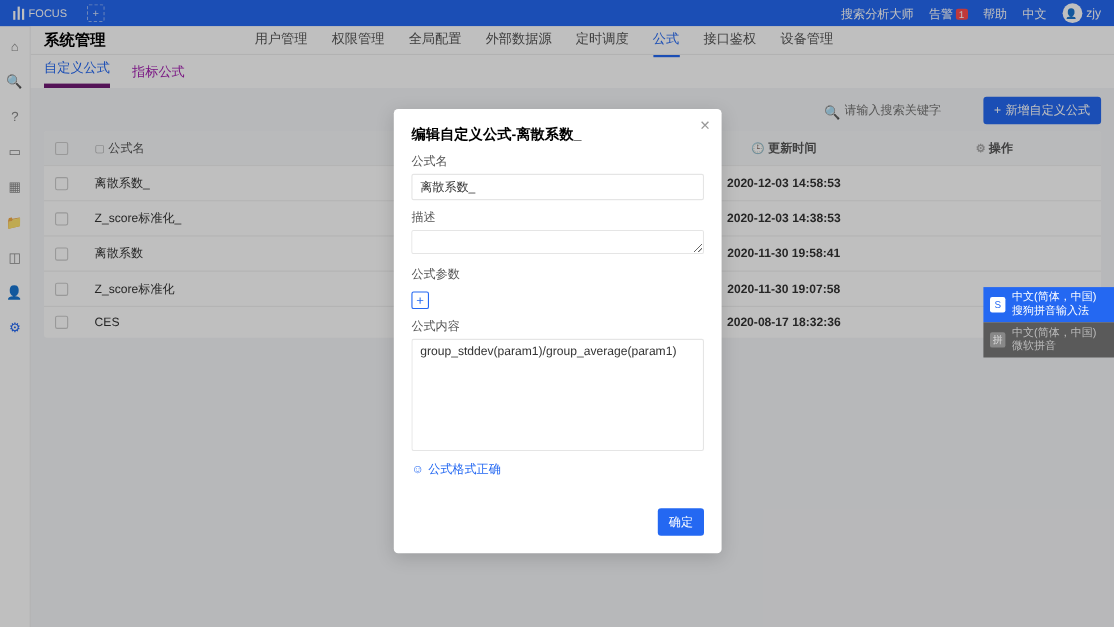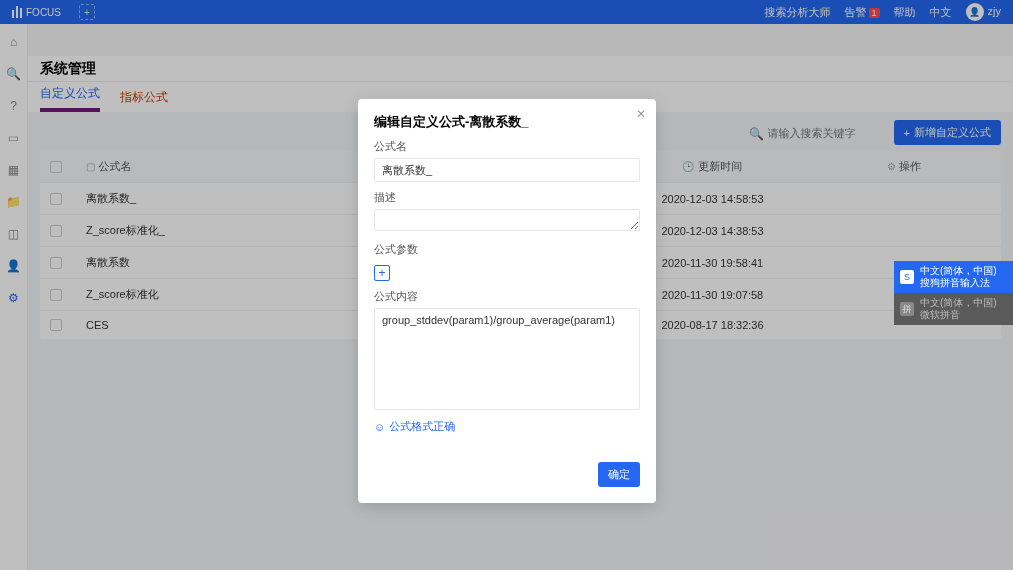--- a/index.html
+++ b/index.html
@@ -12,45 +12,45 @@
     .logo-bars span:nth-child(1){height:8px}.logo-bars span:nth-child(2){height:12px}.logo-bars span:nth-child(3){height:10px}
     .top-plus { margin-left: 18px; width: 16px; height: 16px; border: 1px dashed rgba(255,255,255,0.5); display: flex; align-items: center; justify-content: center; border-radius: 2px; font-size: 10px; color: rgba(255,255,255,0.8); }
     .top-right { margin-left: auto; display: flex; align-items: center; gap: 14px; font-size: 11px; }
     .badge { background: #ff4d4f; color: #fff; border-radius: 2px; padding: 0 3px; font-size: 9px; margin-left: 2px; }
     .avatar { width: 18px; height: 18px; border-radius: 50%; background: #fff; color: #2468f2; display: inline-flex; align-items: center; justify-content: center; font-size: 9px; margin-right: 4px; }
     
     .sidebar { position: absolute; left: 0; top: 24px; bottom: 0; width: 28px; background: #fff; display: flex; flex-direction: column; align-items: center; padding-top: 10px; gap: 16px; border-right: 1px solid #eee; }
     .side-icon { width: 16px; height: 16px; color: #888; cursor: pointer; display: flex; align-items: center; justify-content: center; }
     .side-icon.active { color: #2468f2; }
     
-    .main { position: absolute; left: 28px; right: 0; top: 24px; bottom: 0; background: #f5f6f8; margin-top: 32px; }
+    .main { position: absolute; left: 28px; right: 0; top: 24px; bottom: 0; background: #f5f6f8; }
     .header-row { height: 26px; display: flex; align-items: center; background: #fff; border-bottom: 1px solid #eee; }
     .page-title { font-size: 14px; font-weight: 600; padding-left: 12px; }
     .nav-tabs { display: flex; gap: 22px; margin: 0 auto; font-size: 12px; color: #555; }
     .nav-tab { padding: 6px 0; cursor: pointer; }
     .nav-tab.active { color: #2468f2; border-bottom: 2px solid #2468f2; }
     
     .subtabs-row { height: 30px; display: flex; align-items: flex-end; padding-left: 12px; background: #fff; gap: 20px; font-size: 12px; }
-    .subtab { padding-bottom: 6px; cursor: pointer; color: #c2410c; }
+    .subtab { padding-bottom: 6px; cursor: pointer; color: #a21caf; }
     .subtab.active { color: #2468f2; border-bottom: 4px solid #701a75; }
     
     .content-pad { padding: 8px 12px; }
     .toolbar { display: flex; justify-content: flex-end; align-items: center; gap: 8px; margin-bottom: 6px; }
     .search-box { position: relative; }
     .search-box input { width: 140px; padding: 4px 6px 4px 22px; border: none; background: transparent; font-size: 11px; color: #888; }
     .search-ico { position: absolute; left: 4px; top: 4px; color: #888; }
     .btn-primary { background: #2468f2; color: #fff; border: none; padding: 5px 10px; border-radius: 3px; font-size: 11px; cursor: pointer; display: flex; align-items: center; gap: 4px; }
     
     .table { background: #fff; border-radius: 3px; overflow: hidden; }
     .thead, .trow { display: grid; grid-template-columns: 36px 2fr 1fr 1.2fr 1fr; align-items: center; padding: 8px 10px; font-size: 11px; }
     .thead { background: #f7f8fa; color: #555; font-weight: 500; }
     .trow { border-top: 1px solid #f0f0f0; color: #333; }
     .th-ico { color: #aaa; margin-right: 3px; font-size: 10px; }
     .chk { width: 12px; height: 12px; border: 1px solid #ccc; border-radius: 2px; }
-    .tcenter { text-align: center; }
+    .tcenter { text-align: center; font-weight: bold; }
     
     .overlay { position: absolute; inset: 0; background: rgba(0,0,0,0.25); }
     .modal { position: absolute; left: 358px; top: 99px; width: 298px; background: #fff; border-radius: 4px; padding: 14px 16px 16px; box-shadow: 0 4px 16px rgba(0,0,0,0.15); }
     .modal-close { position: absolute; right: 10px; top: 8px; color: #999; cursor: pointer; font-size: 12px; }
     .modal-title { font-size: 13px; font-weight: 600; }
     .label { font-size: 11px; color: #555; margin-bottom: 4px; margin-top: 8px; }
     .input, .textarea, .select { width: 100%; border: 1px solid #e5e5e5; border-radius: 2px; font-size: 11px; padding: 5px 7px; color: #333; font-family: inherit; }
     .textarea { resize: vertical; height: 22px; }
     .formula-area { height: 102px; resize: none; }
     .param-row { display: flex; align-items: center; gap: 8px; margin-top: 4px; }
@@ -100,20 +100,30 @@
   <div class="side-icon">▦</div>
   <div class="side-icon">📁</div>
   <div class="side-icon">◫</div>
   <div class="side-icon">👤</div>
   <div class="side-icon active">⚙</div>
 </div>
 
 <div class="main">
   <div class="header-row">
     <div class="page-title">系统管理</div>
+    <div class="nav-tabs" id="navtabs">
+        <div class="nav-tab">用户管理</div>
+        <div class="nav-tab">权限管理</div>
+        <div class="nav-tab">全局配置</div>
+        <div class="nav-tab">外部数据源</div>
+        <div class="nav-tab">定时调度</div>
+        <div class="nav-tab active">公式</div>
+        <div class="nav-tab">接口鉴权</div>
+        <div class="nav-tab">设备管理</div>
+      </div>
     <div style="width:120px"></div>
   </div>
   <div class="subtabs-row" id="subtabs">
       <div class="subtab active">自定义公式</div>
       <div class="subtab">指标公式</div>
     </div>
   <div class="content-pad">
     <div class="toolbar">
       <div class="search-box">
         <span class="search-ico">🔍</span>

